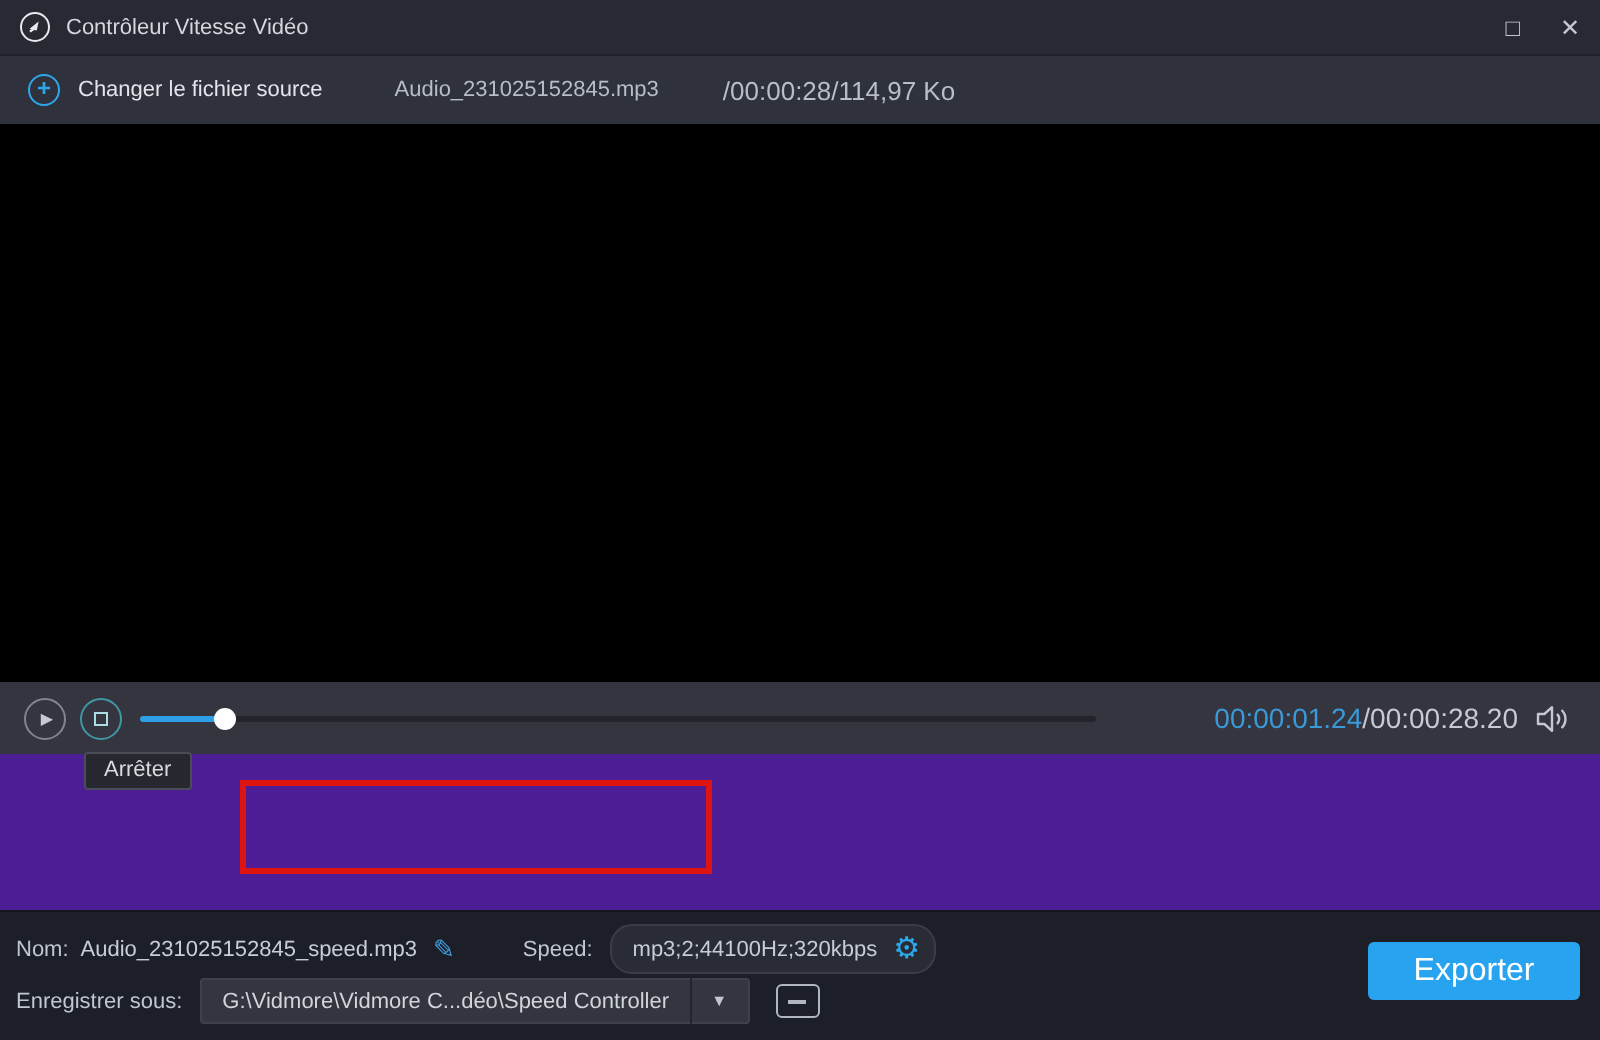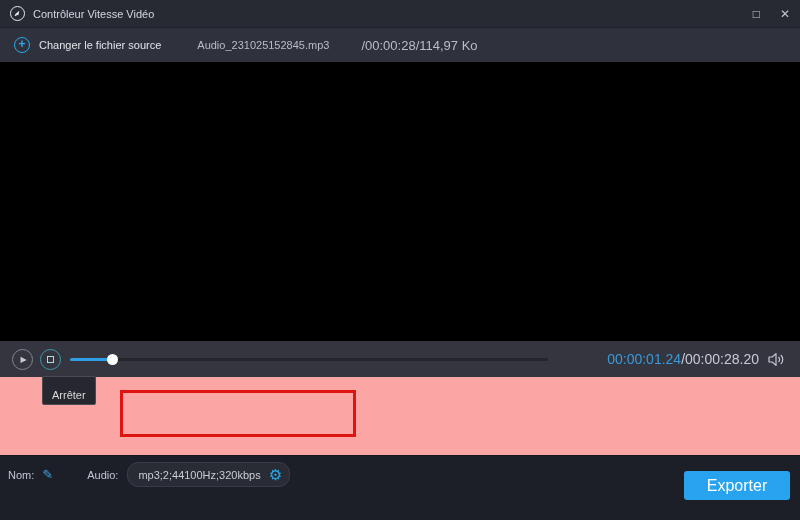--- a/index.html
+++ b/index.html
@@ -1,18 +1,18 @@
 <!DOCTYPE html>
 <html><head>
 <meta charset="utf-8">
 <style>
   * { margin:0; padding:0; box-sizing:border-box; }
   html,body { background:#111; }
   body { font-family:"Liberation Sans", sans-serif; }
-  .app { position:relative; width:800px; height:520px; overflow:hidden; background:#fca5a5; color:#d8dade; }
+  .app { position:relative; width:800px; height:520px; overflow:hidden; background:#4c1d95; color:#d8dade; }
 
   
   .titlebar { position:absolute; left:0; top:0; width:800px; height:27px; background:#272933;
               display:flex; align-items:center; padding:0 10px; }
   .logo { width:15px; height:15px; border-radius:50%; border:1.6px solid #e8eaef;
           display:flex; align-items:center; justify-content:center; margin-right:8px; flex:0 0 auto; }
   .logo svg { display:block; }
   .title { font-size:11px; color:#d4d7de; }
   .wincontrols { margin-left:auto; display:flex; align-items:center; gap:20px; }
   .winbtn { font-size:12px; color:#c3c6cf; line-height:1; cursor:default; }
@@ -52,21 +52,21 @@
               border-top:1px solid #292b34; }
   .speed-row { position:absolute; left:129px; top:20px; display:flex; align-items:center; gap:13px; }
   .spd { height:27px; padding:0 10px; font-size:11px; font-weight:bold; border-radius:4px;
          background:transparent; display:flex; align-items:center; justify-content:center;
          font-family:"Liberation Sans", sans-serif; }
   .spd.grp1 { border:1.5px solid #3d6c96; color:#dcebf9; }
   .spd.grp2 { border:1.5px solid #35608c; color:#3e8fd0; }
   .spd.solid { border:none; background:#2baaf0; color:#ffffff; padding:0 12px; }
 
   .tooltip { position:absolute; left:42px; top:376px; background:#26272f; border:1px solid #4a4c55;
-             color:#d8dade; font-size:11px; padding:12px 9px 3px 9px; border-radius:2px; z-index:5; }
+             color:#d8dade; font-size:11px; padding:2px 9px 3px 9px; border-radius:2px; z-index:5; }
 
   .red-box { position:absolute; left:120px; top:390px; width:236px; height:47px;
              border:3px solid #dd1410; z-index:6; pointer-events:none; }
 
   
   .bottombar { position:absolute; left:0; top:455px; width:800px; height:65px; background:#1d1f28;
                border-top:1px solid #14161e; }
   .brow { position:absolute; display:flex; align-items:center; font-size:11px; color:#c2c6d0; }
   .row-name { left:8px; top:6px; height:25px; }
   .row-save { left:8px; top:33px; height:23px; }
@@ -145,23 +145,33 @@
     </div>
   </div>
 
 
   <div class="tooltip">Arrêter</div>
   <div class="red-box"></div>
 
   <div class="bottombar">
     <div class="brow row-name">
       <span class="lbl">Nom:</span>
+      <span class="name-value">Audio_231025152845_speed.mp3</span>
       <span class="pencil">✎</span>
-      <span class="lbl sortie-lbl">Audio:</span>
+      <span class="lbl sortie-lbl">Speed:</span>
       <div class="format-field">
         <span class="format-value">mp3;2;44100Hz;320kbps</span>
         <span class="gear">⚙</span>
       </div>
+    </div>
+    <div class="brow row-save">
+      <span class="lbl">Enregistrer sous:</span>
+      <div class="path-field">
+        <span class="path-text">G:\Vidmore\Vidmore C...déo\Speed Controller</span>
+        <span class="path-divider"></span>
+        <span class="path-arrow">▼</span>
+      </div>
+      <div class="browse-btn"></div>
     </div>
     <button class="export-btn">Exporter</button>
   </div>
 
 </div>
 
 </body></html>

